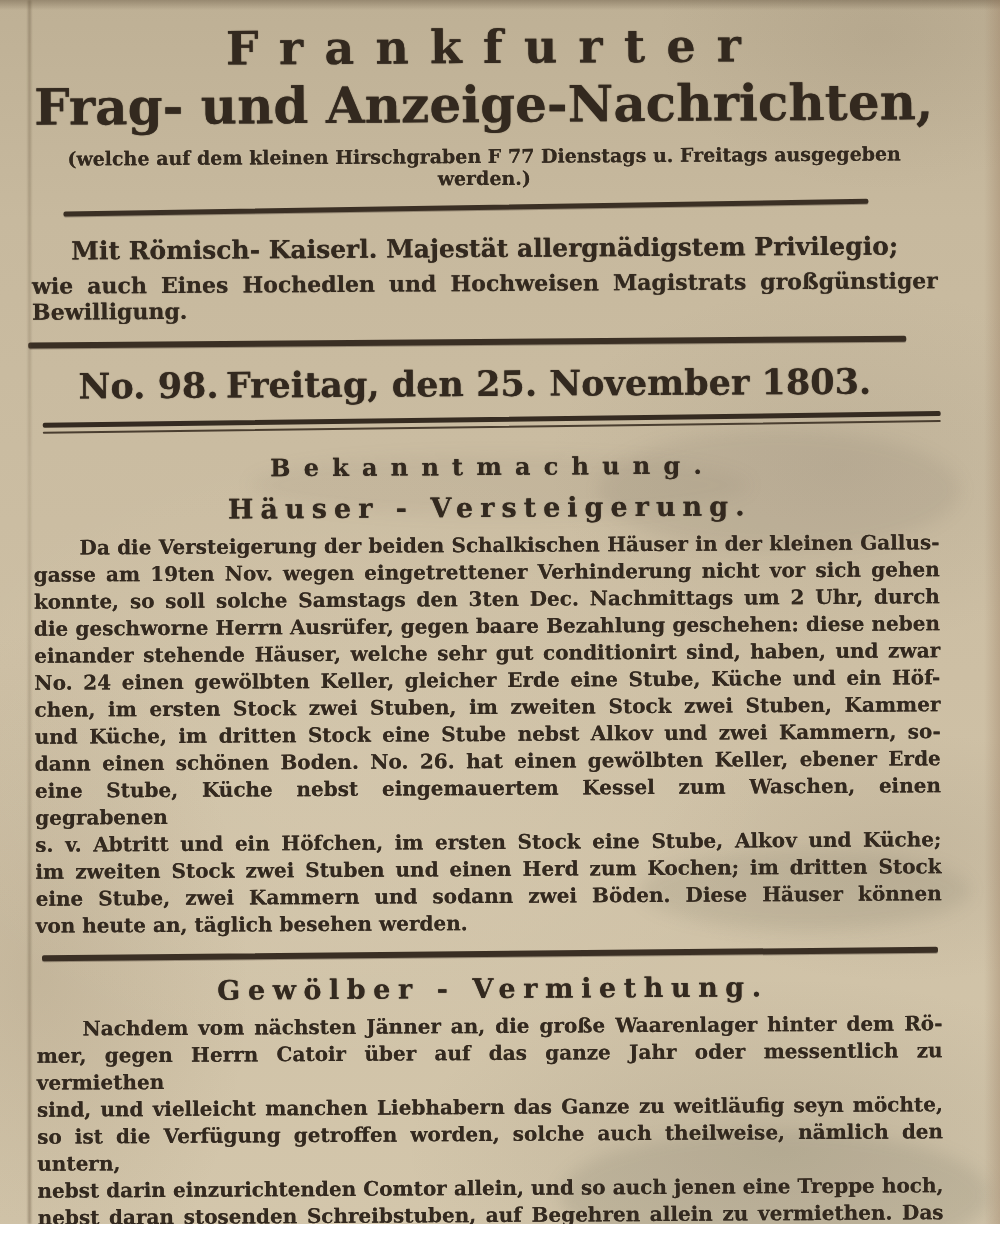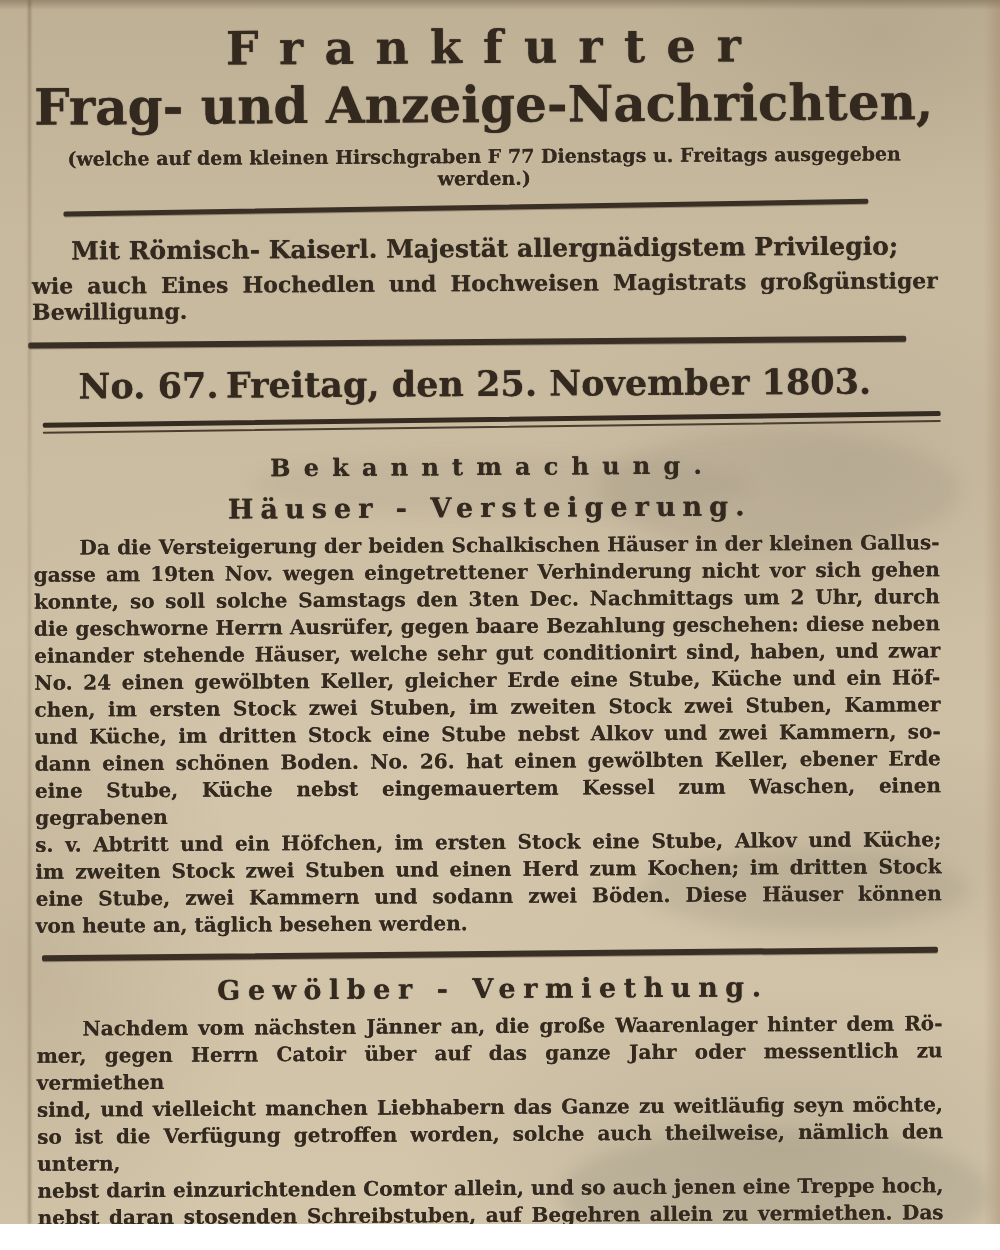--- a/index.html
+++ b/index.html
@@ -102,21 +102,21 @@
     <div class="rule rule1"></div>
 
     <div>
       <div class="priv1">Mit Römisch- Kaiserl. Majestät allergnädigstem Privilegio;</div>
       <div class="priv2">wie auch Eines Hochedlen und Hochweisen Magistrats großgünstiger Bewilligung.</div>
     </div>
 
     <div class="rule rule2"></div>
 
     <div class="dateline">
-      <span class="issue">No. 67.</span>
+      <span class="issue">No. 98.</span>
       <span class="date">Freitag, den 25. November 1803.</span>
     </div>
 
     <div class="doublerule">
       <div class="dr-thick"></div>
       <div class="dr-thin"></div>
     </div>
 
     <div class="heading h-main">Bekanntmachung.</div>
     <div class="heading h-sub">Häuser - Versteigerung.</div>

